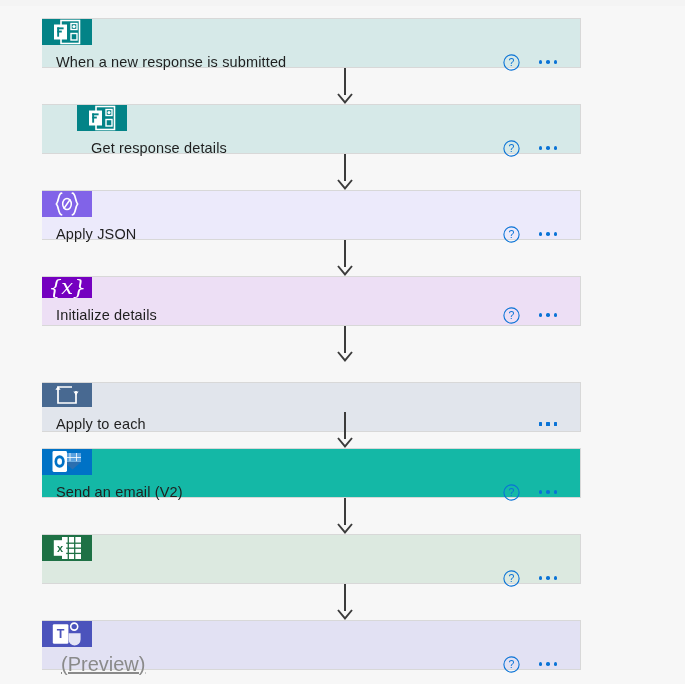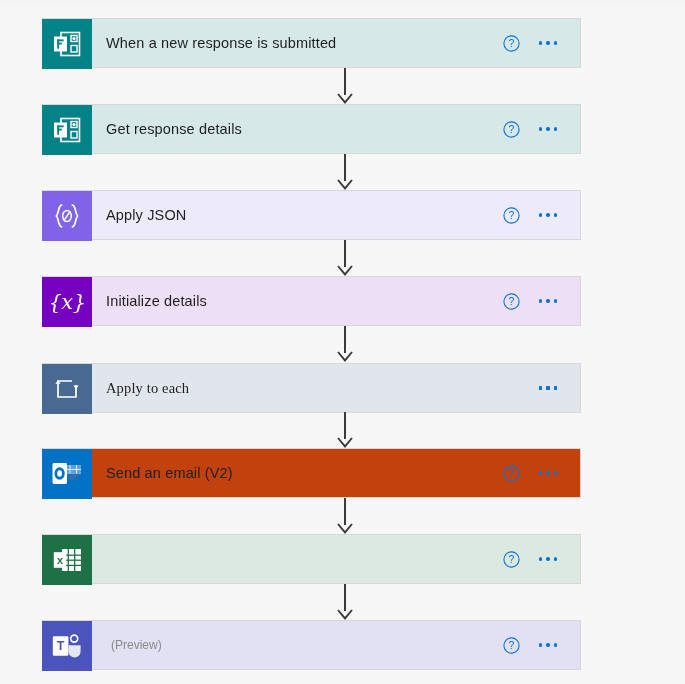--- a/index.html
+++ b/index.html
@@ -32,20 +32,21 @@
     height: 50px;
   }
   .card {
     width: 539px;
     height: 50px;
     display: flex;
     align-items: stretch;
     border: 1px solid #d8d8d8;
     border-left: none;
     background: #ffffff;
+    flex-direction: column;
   }
   .icon-tile {
     width: 50px;
     min-width: 50px;
     height: 50px;
     display: flex;
     align-items: center;
     justify-content: center;
     position: relative;
   }
@@ -59,24 +60,25 @@
   }
   .title {
     font-size: 14.5px;
     color: #1f1f1f;
     white-space: nowrap;
     overflow: hidden;
     text-overflow: ellipsis;
     letter-spacing: 0.01em;
   }
   .preview {
-    font-size: 12px;
+    font-size: 20px;
     color: #8a8a8a;
     margin-left: 5px;
     white-space: nowrap;
+    text-decoration: underline;
   }
   .spacer { flex: 1 1 auto; min-width: 4px; }
   .actions {
     display: flex;
     align-items: center;
     gap: 0px;
     flex: 0 0 auto;
   }
   .help-icon {
     width: 34px;
@@ -175,21 +177,21 @@
     </div>
     <div class="connector" style="top: 68px; height: 36px;">
       <div class="stem" style="height: 27px;"></div>
       <div class="head">
         <svg width="16" height="11" viewBox="0 0 16 11" aria-hidden="true">
         <path d="M1 1 L8 9.4 L15 1" fill="none" stroke="#3b3b3b" stroke-width="1.9" stroke-linecap="butt" stroke-linejoin="miter"></path>
       </svg>
       </div>
     </div>
     <div class="step-wrap" style="top: 104px;">
-      <div class="card" style="background: rgb(214, 233, 232);">
+      <div class="card" style="background: rgb(214, 233, 232); padding-left: 35px;">
         <div class="icon-tile" style="background: rgb(3, 131, 135);">
           <svg class="glyph" width="28" height="26" viewBox="0 0 28 26" aria-hidden="true">
         <rect x="8" y="1.5" width="18.5" height="23" fill="none" stroke="#ffffff" stroke-width="1.6"></rect>
         <rect x="18" y="4.5" width="6" height="6" fill="none" stroke="#ffffff" stroke-width="1.4"></rect>
         <circle cx="21" cy="7.5" r="1.6" fill="#ffffff"></circle>
         <rect x="18" y="14.5" width="6" height="6.5" fill="none" stroke="#ffffff" stroke-width="1.4"></rect>
         <rect x="1" y="5.5" width="13" height="15" fill="#ffffff"></rect>
         <rect x="4.2" y="8.4" width="6.4" height="1.9" fill="#038387"></rect>
         <rect x="4.2" y="11.6" width="4.6" height="1.9" fill="#038387"></rect>
         <rect x="4.2" y="8.4" width="1.9" height="9.3" fill="#038387"></rect>
@@ -284,21 +286,21 @@
       </div>
     </div>
     <div class="connector" style="top: 326px; height: 36px;">
       <div class="stem" style="height: 27px;"></div>
       <div class="head">
         <svg width="16" height="11" viewBox="0 0 16 11" aria-hidden="true">
         <path d="M1 1 L8 9.4 L15 1" fill="none" stroke="#3b3b3b" stroke-width="1.9" stroke-linecap="butt" stroke-linejoin="miter"></path>
       </svg>
       </div>
     </div>
-    <div class="step-wrap" style="top: 363px; font-family: Liberation Serif, serif;">
+    <div class="step-wrap" style="top: 382px;">
       <div class="card" style="background: rgb(225, 229, 236);">
         <div class="icon-tile" style="background: rgb(72, 105, 145);">
           <svg class="glyph" width="26" height="24" viewBox="0 0 26 24" aria-hidden="true">
         <path d="M4 7 L4 20 L22 20 L22 8" fill="none" stroke="#ffffff" stroke-width="1.7" stroke-linejoin="miter"></path>
         <path d="M4 7 L4 4 L18 4" fill="none" stroke="#ffffff" stroke-width="1.7"></path>
         <path d="M1.4 6.8 L4 3.2 L6.6 6.8 Z" fill="#ffffff"></path>
         <path d="M19.4 8.6 L22 12.2 L24.6 8.6 Z" fill="#ffffff"></path>
       </svg>
         </div>
         <div class="card-body">
@@ -317,21 +319,21 @@
     </div>
     <div class="connector" style="top: 412px; height: 36px;">
       <div class="stem" style="height: 27px;"></div>
       <div class="head">
         <svg width="16" height="11" viewBox="0 0 16 11" aria-hidden="true">
         <path d="M1 1 L8 9.4 L15 1" fill="none" stroke="#3b3b3b" stroke-width="1.9" stroke-linecap="butt" stroke-linejoin="miter"></path>
       </svg>
       </div>
     </div>
     <div class="step-wrap" style="top: 448px;">
-      <div class="card" style="background: #c2410c;">
+      <div class="card" style="background: #14b8a6;">
         <div class="icon-tile" style="background: rgb(0, 114, 198);">
           <svg class="glyph" width="30" height="26" viewBox="0 0 30 26" aria-hidden="true">
         <rect x="12" y="4" width="17" height="8.5" fill="#ffffff"></rect>
         <rect x="12" y="4" width="5.6" height="4.1" fill="#5aa2e0"></rect>
         <rect x="18.4" y="4" width="5.6" height="4.1" fill="#5aa2e0"></rect>
         <rect x="24.8" y="4" width="4.2" height="4.1" fill="#5aa2e0"></rect>
         <rect x="12" y="8.9" width="5.6" height="3.6" fill="#5aa2e0"></rect>
         <rect x="18.4" y="8.9" width="5.6" height="3.6" fill="#5aa2e0"></rect>
         <rect x="24.8" y="8.9" width="4.2" height="3.6" fill="#5aa2e0"></rect>
         <path d="M12 13 L29 13 L20.5 20.5 Z" fill="#2b6fb0"></path>

